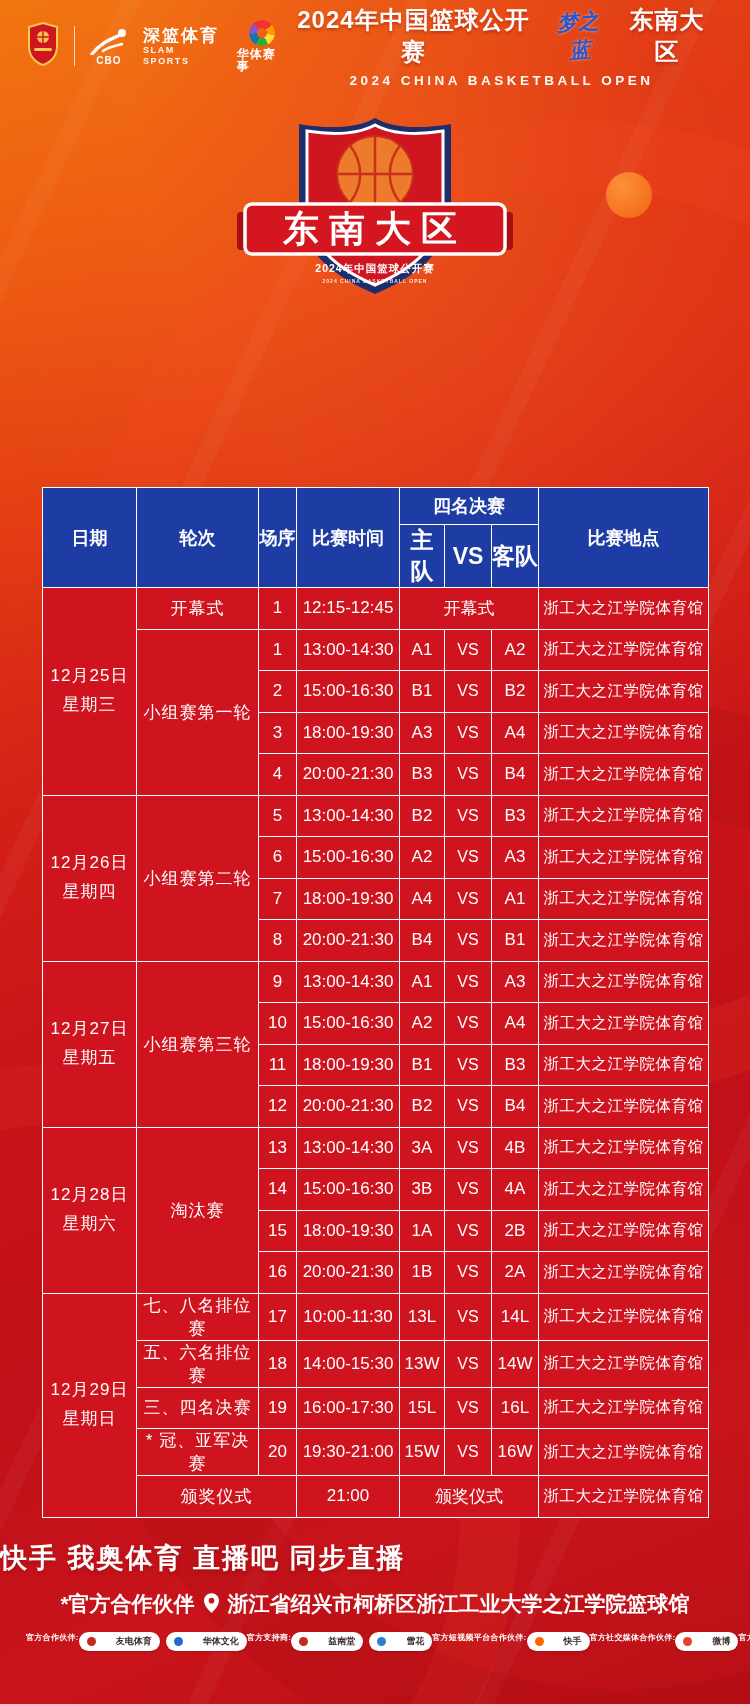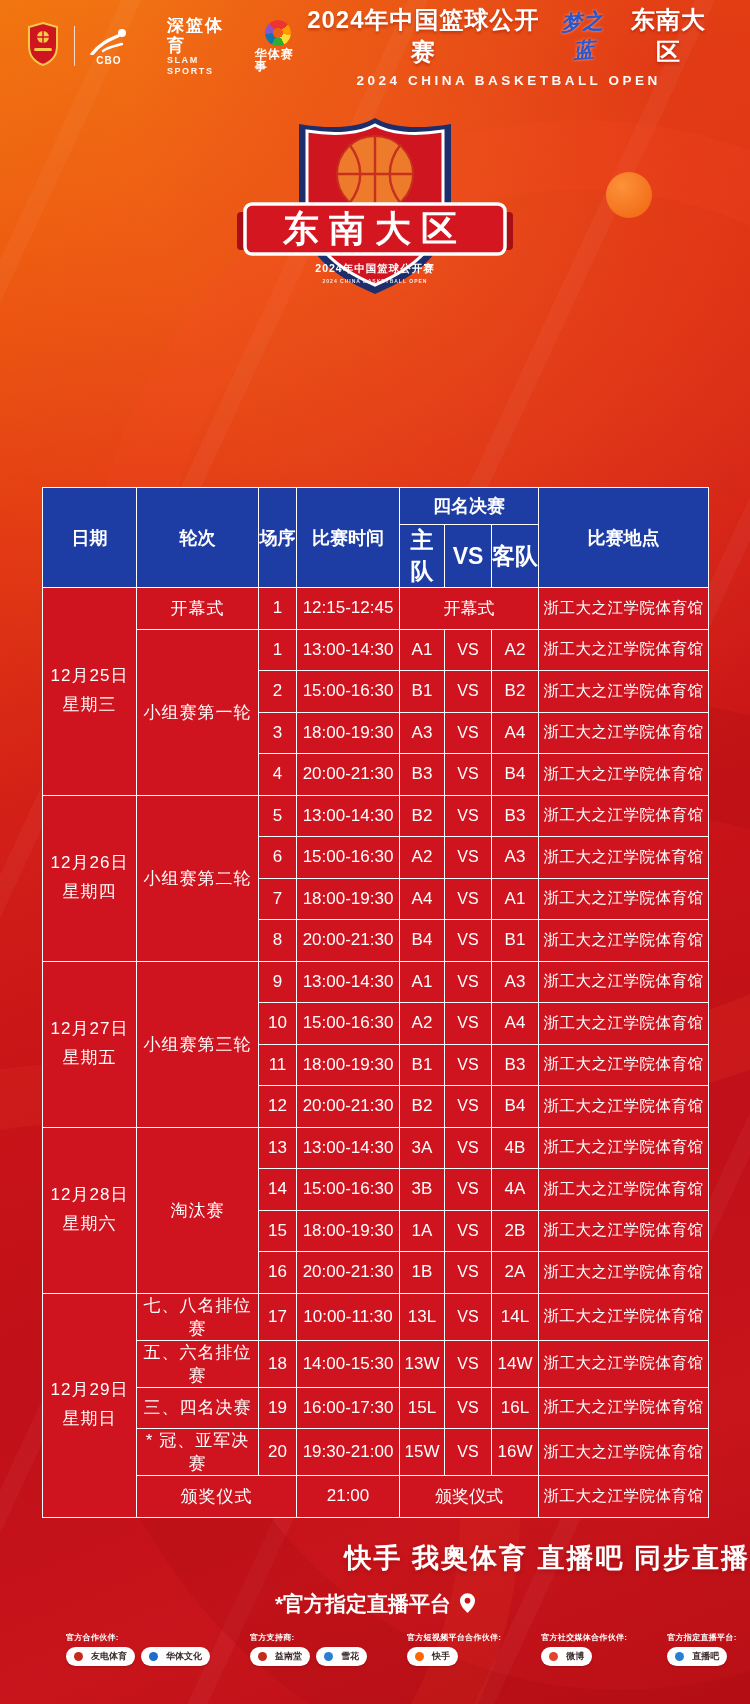--- a/index.html
+++ b/index.html
@@ -21,21 +21,21 @@
   .sun { position:absolute; right:98px; top:172px; width:46px; height:46px; border-radius:50%;
     background:radial-gradient(circle at 35% 30%, #ff9a3c, #f2680f); opacity:.9; }
 
   
   .topbar { position:absolute; top:0; left:0; right:0; height:88px; display:flex;
     align-items:center; justify-content:space-between; padding:10px 34px 6px 26px; }
   .logos { display:flex; align-items:center; gap:14px; }
   .divider { width:1px; height:40px; background:rgba(255,255,255,.75); }
   .cbo-mark { display:flex; flex-direction:column; align-items:center; line-height:1; }
   .cbo-mark .cbo-txt { font-size:10px; font-weight:700; letter-spacing:1px; margin-top:1px; }
-  .slam { line-height:1.15; text-align:left;margin-left:24px; }
+  .slam { line-height:1.15; text-align:left; }
   .slam .cn { font-size:17px; font-weight:700; letter-spacing:2px; }
   .slam .en { font-size:9px; letter-spacing:1.6px; font-weight:600; opacity:.95; }
   .huati { display:flex; flex-direction:column; align-items:center; line-height:1; }
   .huati-circle { width:26px; height:26px; border-radius:50%;
     background:conic-gradient(#e33 0 14%, #f90 14% 28%, #fd3 28% 42%, #3a3 42% 58%, #17a 58% 74%, #85c 74% 88%, #e33 88% 100%);
     -webkit-mask:radial-gradient(circle, transparent 0 5px, #000 5px); mask:radial-gradient(circle, transparent 0 5px, #000 5px); }
   .huati-txt { font-size:12px; font-weight:700; margin-top:2px; letter-spacing:1px; }
   .titleblock { text-align:center; }
   .title-line1 { display:flex; align-items:center; justify-content:flex-end; gap:6px; }
   .title-cn, .title-region { font-size:24px; font-weight:800; letter-spacing:1px; text-shadow:0 2px 3px rgba(120,10,10,.4); }
@@ -59,32 +59,32 @@
   thead th { background:#1d3da5; font-weight:700; font-size:18px; }
   thead tr.h1 { height:37px; } thead tr.h2 { height:33px; }
   thead tr.h2 th { font-size:23px; }
   tbody td { background:#d0141f; font-size:17px; height:41.5px; font-weight:500; }
   td.c-venue { font-size:15.5px; letter-spacing:.5px;margin-left:10px; }
   td.c-date { font-size:17px; line-height:1.7; letter-spacing:1px; }
   td.c-round { letter-spacing:1px; }
   td.c-vs { font-size:16px; }
 
   
-  .broadcast { position:absolute; top:1540px; left:0; right:0; text-align:right;
+  .broadcast { position:absolute; top:1540px; left:0; right:0; text-align:left;
     font-size:27px; font-weight:800; letter-spacing:2px; text-shadow:0 2px 4px rgba(120,10,10,.4); }
   .note-line { position:absolute; top:1590px; left:0; right:0; display:flex;
     justify-content:center; align-items:center; gap:9px; font-size:21px; font-weight:600; }
   .pin { display:inline-block; margin-top:2px; }
   .sponsors { position:absolute; top:1632px; left:26px; right:22px; display:flex;
     justify-content:space-between; align-items:flex-start; }
-  .sp-group { display:flex; flex-direction:column;margin-left:40px; }
+  .sp-group { display:flex; flex-direction:row; }
   .sp-label { font-size:8px; font-weight:700; white-space:nowrap; margin-bottom:4px; letter-spacing:.3px; }
   .sp-pills { display:flex; gap:6px; }
   .sp-pill { background:#fff; border-radius:10px; height:19px; padding:0 8px; display:flex;
-    align-items:center; gap:8px; white-space:nowrap; box-shadow:0 1px 2px rgba(100,5,5,.35); }
+    align-items:center; gap:20px; white-space:nowrap; box-shadow:0 1px 2px rgba(100,5,5,.35); }
   .sp-dot { width:9px; height:9px; border-radius:50%; flex:0 0 auto; }
   .sp-text { font-size:9px; font-weight:700; color:#3a2a2a; }
 </style>
 </head>
 <body>
 
 <div class="page">
   <div class="streaks"></div>
   <div class="swoosh sw1"></div>
   <div class="swoosh sw2"></div>
@@ -359,27 +359,28 @@
             <td class="c-time">21:00</td>
             <td colspan="3" class="c-special">颁奖仪式</td>
             <td class="c-venue">浙工大之江学院体育馆</td>
           </tr>
         </tbody>
       </table>
   </section>
 
   <div class="broadcast">快手 我奥体育 直播吧 同步直播</div>
   <div class="note-line">
-    <span>*官方指定直播平台</span>
+    <span>*官方合作伙伴</span>
     <span class="pin">
       <svg width="15" height="20" viewBox="0 0 16 21">
         <path d="M8,0 C12.4,0 16,3.6 16,8 C16,14.2 8,21 8,21 C8,21 0,14.2 0,8 C0,3.6 3.6,0 8,0 Z" fill="#fff"></path>
         <circle cx="8" cy="8" r="3" fill="#c81318"></circle>
       </svg>
     </span>
+    <span>浙江省绍兴市柯桥区浙江工业大学之江学院篮球馆</span>
   </div>
   <div class="sponsors" id="sponsors">
       <div class="sp-group">
         <div class="sp-label">官方合作伙伴:</div>
         <div class="sp-pills">
           <span class="sp-pill">
             <span class="sp-dot" style="background: rgb(196, 42, 30);"></span>
             <span class="sp-text">友电体育</span>
           </span>
           <span class="sp-pill">

